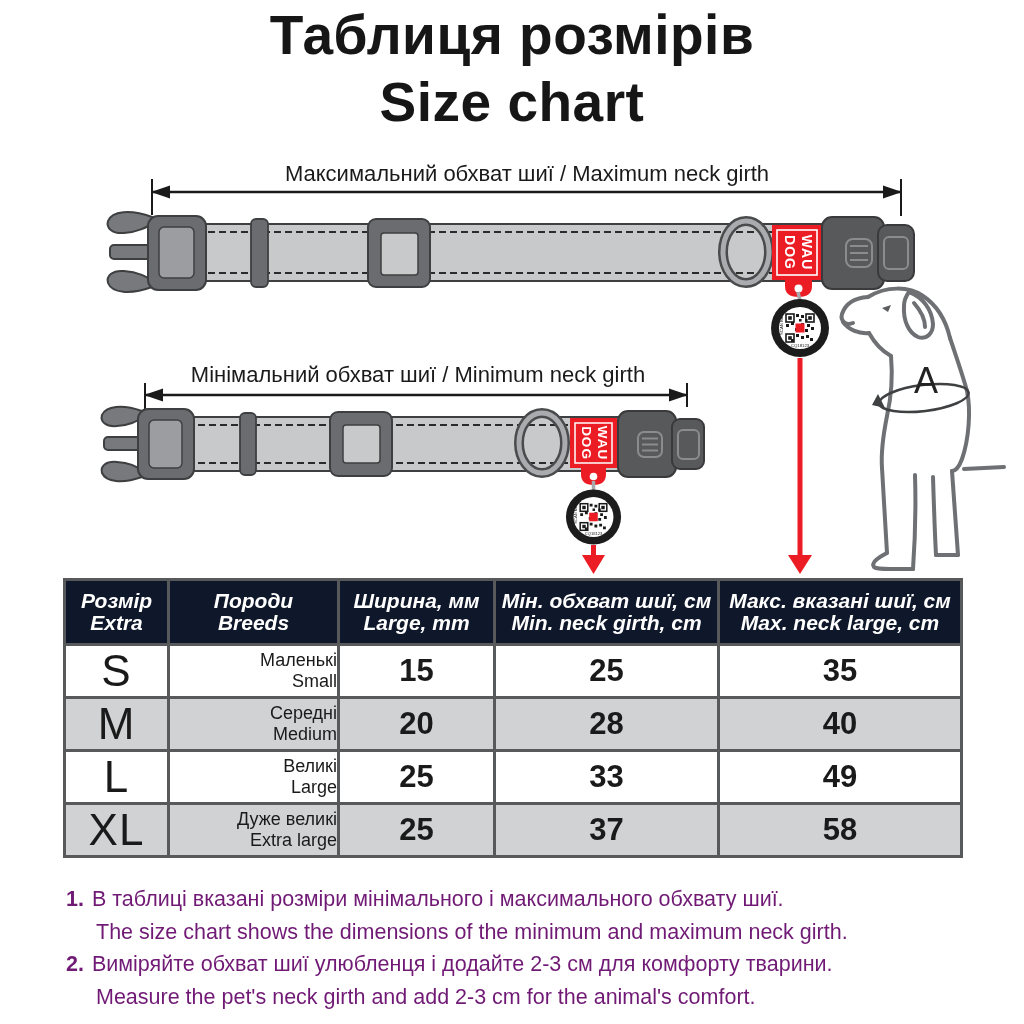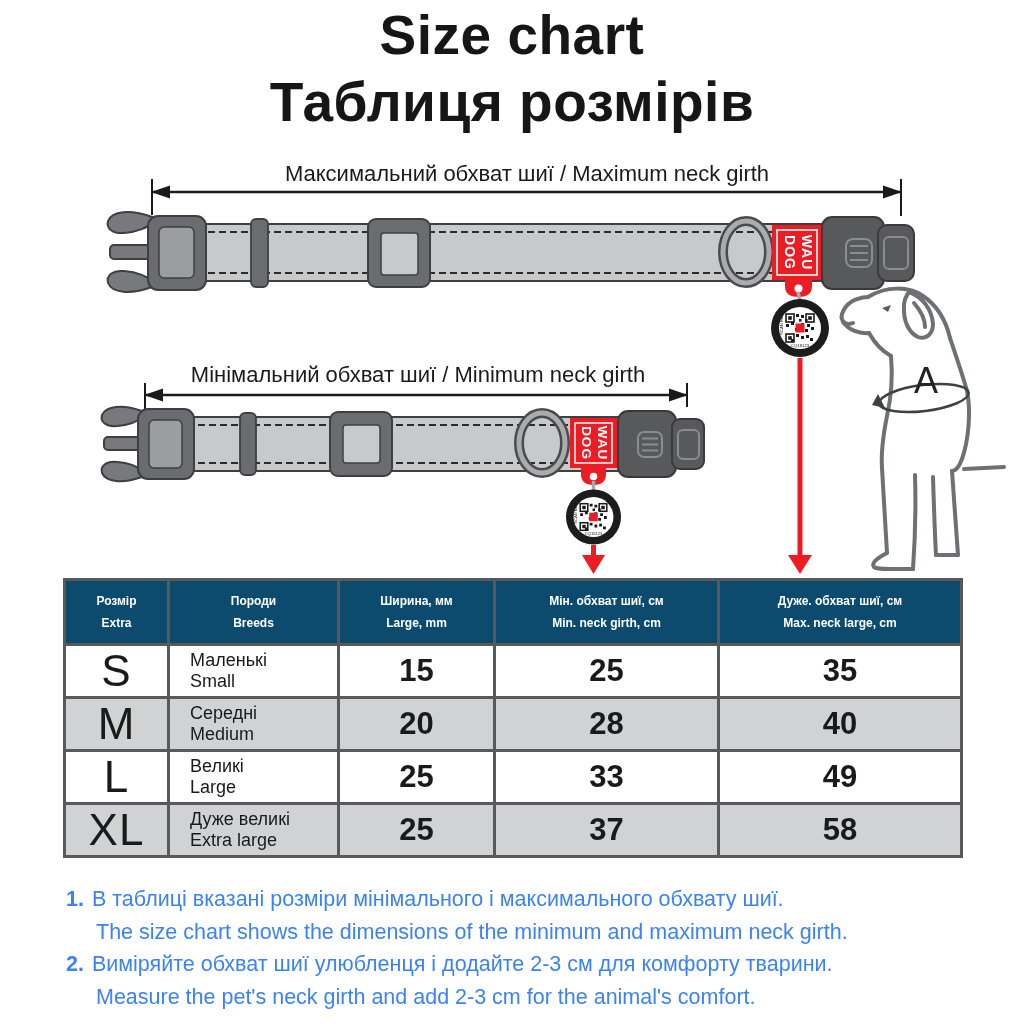--- a/index.html
+++ b/index.html
@@ -14,39 +14,39 @@
 
   table.size-table{
     border-collapse:collapse; table-layout:fixed; margin:3px 0 0 63px;
     border:3px solid #58595b;
   }
   .size-table th, .size-table td{
     border:3px solid #58595b; text-align:center; vertical-align:middle; padding:0;
     overflow:hidden;
   }
   .size-table th{
-    background:#0c4a6e; color:#ffffff; font-weight:700; font-size:12px;
-    line-height:22px; height:62px;
+    background:#0f172a; color:#ffffff; font-weight:700; font-size:21px;
+    line-height:22px; height:62px;font-style:italic;
   }
   .size-table td{height:47px; background:#ffffff;}
   .size-table tr.alt td{background:#d0d2d3;}
   td.size{font-size:44px; font-weight:300; letter-spacing:1px;}
-  td.breed{font-size:18px; line-height:21px; text-align:left; padding-left:20px;}
+  td.breed{font-size:18px; line-height:21px; text-align:right; padding-left:12px;}
   td.num{font-size:31px; font-weight:700;}
 
-  .notes{margin:25px 0 4px 66px; font-size:21.5px; line-height:32.5px; color:#3b82f6; width:900px;}
+  .notes{margin:25px 0 4px 66px; font-size:21.5px; line-height:32.5px; color:#701a75; width:900px;}
   .note-num{font-weight:700; margin-right:8px;}
   .note-line.en{padding-left:30px;}
 </style>
 </head>
 <body>
 
 <header>
+  <div class="page-title">Таблиця розмірів</div>
   <div class="page-title">Size chart</div>
-  <div class="page-title">Таблиця розмірів</div>
 </header>
 
 <div class="diagram-wrap">
 <svg width="1024" height="430" viewBox="0 0 1024 430">
   <defs>
     <g id="qr-pattern">
       <circle r="29" fill="#1c1c1c"></circle>
       <circle r="21" fill="#ffffff"></circle>
       <g fill="#1a1a1a">
         <rect x="-14" y="-14" width="8" height="8" fill="none" stroke="#1a1a1a" stroke-width="1.6"></rect>
@@ -225,21 +225,21 @@
         </th>
         <th>
           <div>Ширина, мм</div>
           <div>Large, mm</div>
         </th>
         <th>
           <div>Мін. обхват шиї, см</div>
           <div>Min. neck girth, cm</div>
         </th>
         <th>
-          <div>Дуже. обхват шиї, см</div>
+          <div>Макс. вказані шиї, см</div>
           <div>Max. neck large, cm</div>
         </th>
       </tr>
   </thead>
   <tbody>
       <tr>
         <td class="size">S</td>
         <td class="breed">
           <div>Маленькі</div>
           <div>Small</div>

